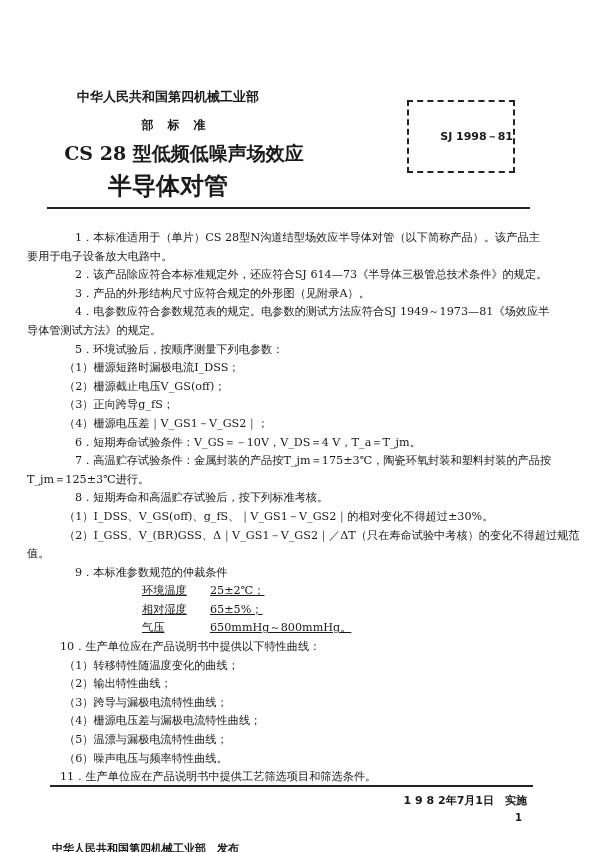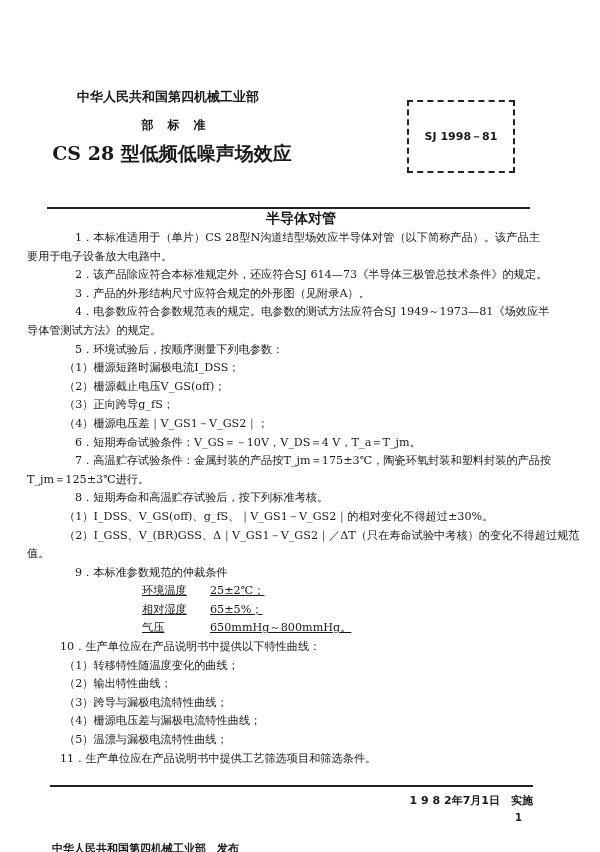--- a/index.html
+++ b/index.html
@@ -2,41 +2,41 @@
 <html><head>
 <meta charset="utf-8">
 <style>
   html, body { margin: 0; padding: 0; background: #ffffff; }
   body {
     width: 600px; height: 852px; position: relative; overflow: hidden;
     font-family: "DejaVu Serif", serif; color: #1a1a1a;
   }
   .hdr-org { position: absolute; left: 0; width: 336px; top: 88px; text-align: center; font-family: "DejaVu Sans", sans-serif; font-weight: bold; font-size: 13px; }
   .hdr-std { position: absolute; left: 0; width: 336px; top: 117px; text-align: center; font-family: "DejaVu Sans", sans-serif; font-weight: bold; font-size: 12px; letter-spacing: 14px; padding-left: 25px; box-sizing: border-box; }
-  .hdr-title1 { position: absolute; left: 4px; width: 336px; top: 141px; text-align: center; font-size: 19px; font-weight: bold; }
-  .hdr-title2 { position: absolute; left: 0; width: 336px; top: 170px; text-align: right; font-size: 14px; font-weight: bold; font-family: "DejaVu Sans", sans-serif; margin-top: 40px; }
+  .hdr-title1 { position: absolute; left: 16px; width: 336px; top: 141px; text-align: center; font-size: 19px; font-weight: bold; }
+  .hdr-title2 { position: absolute; left: 0; width: 336px; top: 170px; text-align: center; font-size: 24px; font-weight: bold; font-family: "DejaVu Sans", sans-serif; }
   .codebox {
     position: absolute; left: 407px; top: 100px; width: 108px; height: 73px;
     border: 2px dashed #222; box-sizing: border-box;
-    display: flex; align-items: center; justify-content: center;
+    display: flex; align-items: center; justify-content: flex-end;
     font-family: "DejaVu Sans", sans-serif; font-weight: bold; font-size: 11px;
   }
   .rule-top { position: absolute; left: 47px; top: 207px; width: 483px; height: 2px; background: #222; }
   .body-text { position: absolute; left: 27px; top: 229px; width: 545px; font-size: 11.2px; line-height: 18.6px; }
   .p { white-space: nowrap; }
   .ind1 { padding-left: 48px; }
   .ind2 { padding-left: 37px; }
   .ind0 { padding-left: 0; }
   .ind-cond { padding-left: 115px; display: flex; text-decoration: underline; }
   .cond-label { width: 68px; }
   .ind-10 { padding-left: 33px; }
   .ind-sub10 { padding-left: 37px; }
   .rule-bot { position: absolute; left: 50px; top: 785px; width: 483px; height: 2px; background: #222; }
   .foot-left { position: absolute; left: 52px; top: 793px; font-family: "DejaVu Sans", sans-serif; font-weight: bold; font-size: 11px; margin-top: 48px; }
-  .foot-right { position: absolute; right: 67px; top: 793px; font-family: "DejaVu Sans", sans-serif; font-weight: bold; font-size: 11px; margin-left: 12px; }
+  .foot-right { position: absolute; right: 73px; top: 793px; font-family: "DejaVu Sans", sans-serif; font-weight: bold; font-size: 11px; margin-left: 12px; }
   .page-num { position: absolute; left: 515px; top: 812px; font-family: "DejaVu Sans", sans-serif; font-weight: bold; font-size: 10px; }
 </style>
 </head>
 <body>
 
 <div class="hdr-org">中华人民共和国第四机械工业部</div>
 <div class="hdr-std">部标准</div>
 <div class="hdr-title1">CS 28 型低频低噪声场效应</div>
 <div class="hdr-title2">半导体对管</div>
 <div class="codebox">
@@ -75,20 +75,21 @@
   <div class="p ind-cond">
     <span class="cond-label">气压</span>
     <span>650mmHg～800mmHg。</span>
   </div>
   <div class="p ind-10">10．生产单位应在产品说明书中提供以下特性曲线：</div>
   <div class="p ind-sub10">（1）转移特性随温度变化的曲线；</div>
   <div class="p ind-sub10">（2）输出特性曲线；</div>
   <div class="p ind-sub10">（3）跨导与漏极电流特性曲线；</div>
   <div class="p ind-sub10">（4）栅源电压差与漏极电流特性曲线；</div>
   <div class="p ind-sub10">（5）温漂与漏极电流特性曲线；</div>
+  <div class="p ind-sub10">（6）噪声电压与频率特性曲线。</div>
   <div class="p ind-10">11．生产单位应在产品说明书中提供工艺筛选项目和筛选条件。</div>
 
 </div>
 
 <div class="rule-bot"></div>
 <div class="foot-left">中华人民共和国第四机械工业部　发布</div>
 <div class="foot-right">1 9 8 2年7月1日　实施</div>
 <div class="page-num">1</div>
 
 </body></html>

